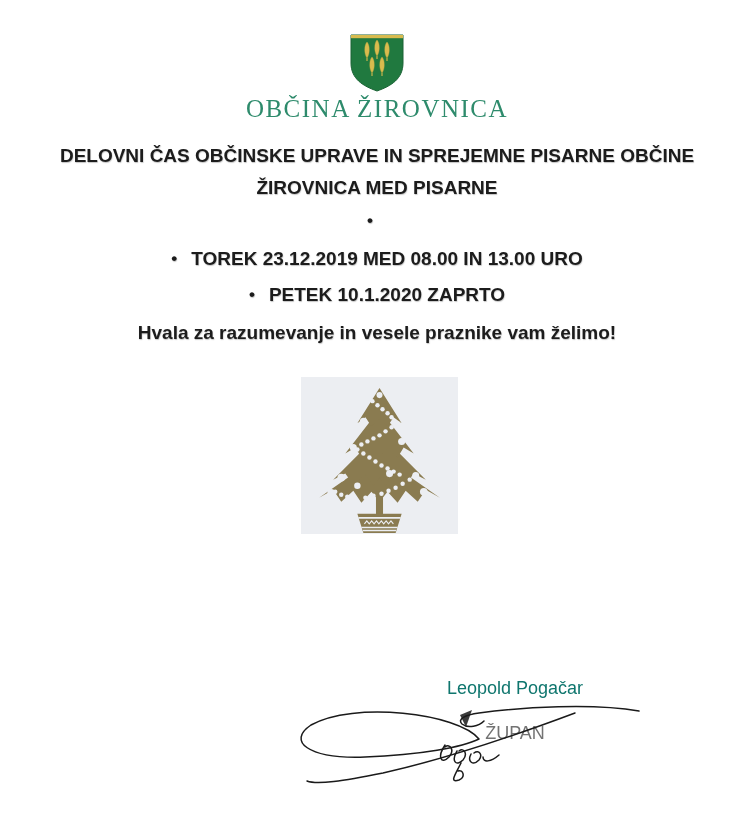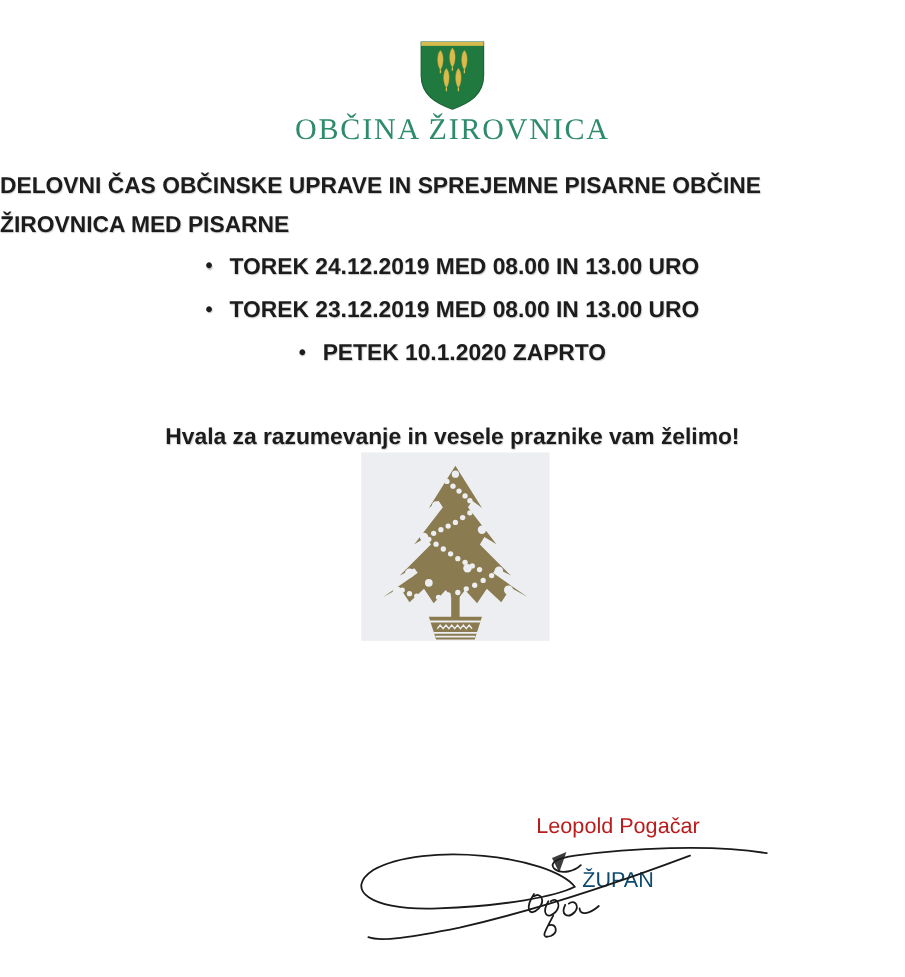--- a/index.html
+++ b/index.html
@@ -18,20 +18,21 @@
     font-family:"Liberation Serif", serif;
     font-weight:400;
     font-size:25px;
     letter-spacing:1.5px;
     color:#2e8b6c;
   }
 
   
   .title {
     left:0; top:140px; width:754px;
+    text-align:center;
     font-size:19px; font-weight:bold;
     line-height:32px;
     text-shadow:0.5px 1px 1px rgba(90,90,90,0.35);
   }
 
   
   .schedule { left:0; top:212px; width:754px; }
   .schedule-row {
     display:flex; justify-content:center; align-items:baseline;
     height:36px;
@@ -39,43 +40,42 @@
     text-shadow:0.5px 1px 1px rgba(90,90,90,0.35);
   }
   .bullet { margin-right:14px; font-size:17px; position:relative; top:-1px; }
 
   
   .closing {
     left:0; top:322px; width:754px;
     text-align:center;
     font-size:19px; font-weight:bold;
     text-shadow:0.5px 1px 1px rgba(90,90,90,0.35);
-    margin-top:32px;
   }
 
   
   .tree-box {
     left:301px; top:377px; width:157px; height:157px;
     background:#eceef2;
     display:flex; align-items:center; justify-content:center;
   }
   .tree-box svg { width:157px; height:157px; }
 
   
   .sig-name {
     left:380px; top:678px; width:270px;
     text-align:center;
     font-size:18px; font-weight:400;
-    color:#b91c1c;
+    color:#0f766e;
   }
   .sig-role {
     left:380px; top:723px; width:270px;
     text-align:center;
     font-size:18px; font-weight:400;
-    color:#0c4a6e;
+    color:#737373;
   }
   .sig-svg { left:283px; top:699px; width:362px; height:94px; }
 </style>
 </head>
 <body>
 
 <div class="abs coat">
   <svg viewBox="0 0 56 60" xmlns="http://www.w3.org/2000/svg">
     <path d="M2,2 H54 V30 C54,46 42,53 28,58 C14,53 2,46 2,30 Z" fill="#20793f" stroke="#1a6335" stroke-width="1"></path>
     <rect x="2" y="2" width="52" height="3.2" fill="#d8bb4e"></rect>
@@ -99,21 +99,20 @@
 <div class="abs wordmark">OBČINA ŽIROVNICA</div>
 
 <div class="abs title">
   <div>DELOVNI ČAS OBČINSKE UPRAVE IN SPREJEMNE PISARNE OBČINE</div>
   <div>ŽIROVNICA MED PISARNE</div>
 </div>
 
 <div class="abs schedule">
   <div class="schedule-row">
     <span class="bullet">•</span>
-    <span>TOREK 24.12.2019 MED 08.00 IN 13.00 URO</span>
   </div>
   <div class="schedule-row">
     <span class="bullet">•</span>
     <span>TOREK 23.12.2019 MED 08.00 IN 13.00 URO</span>
   </div>
   <div class="schedule-row">
     <span class="bullet">•</span>
     <span>PETEK 10.1.2020 ZAPRTO</span>
   </div>
 </div>

